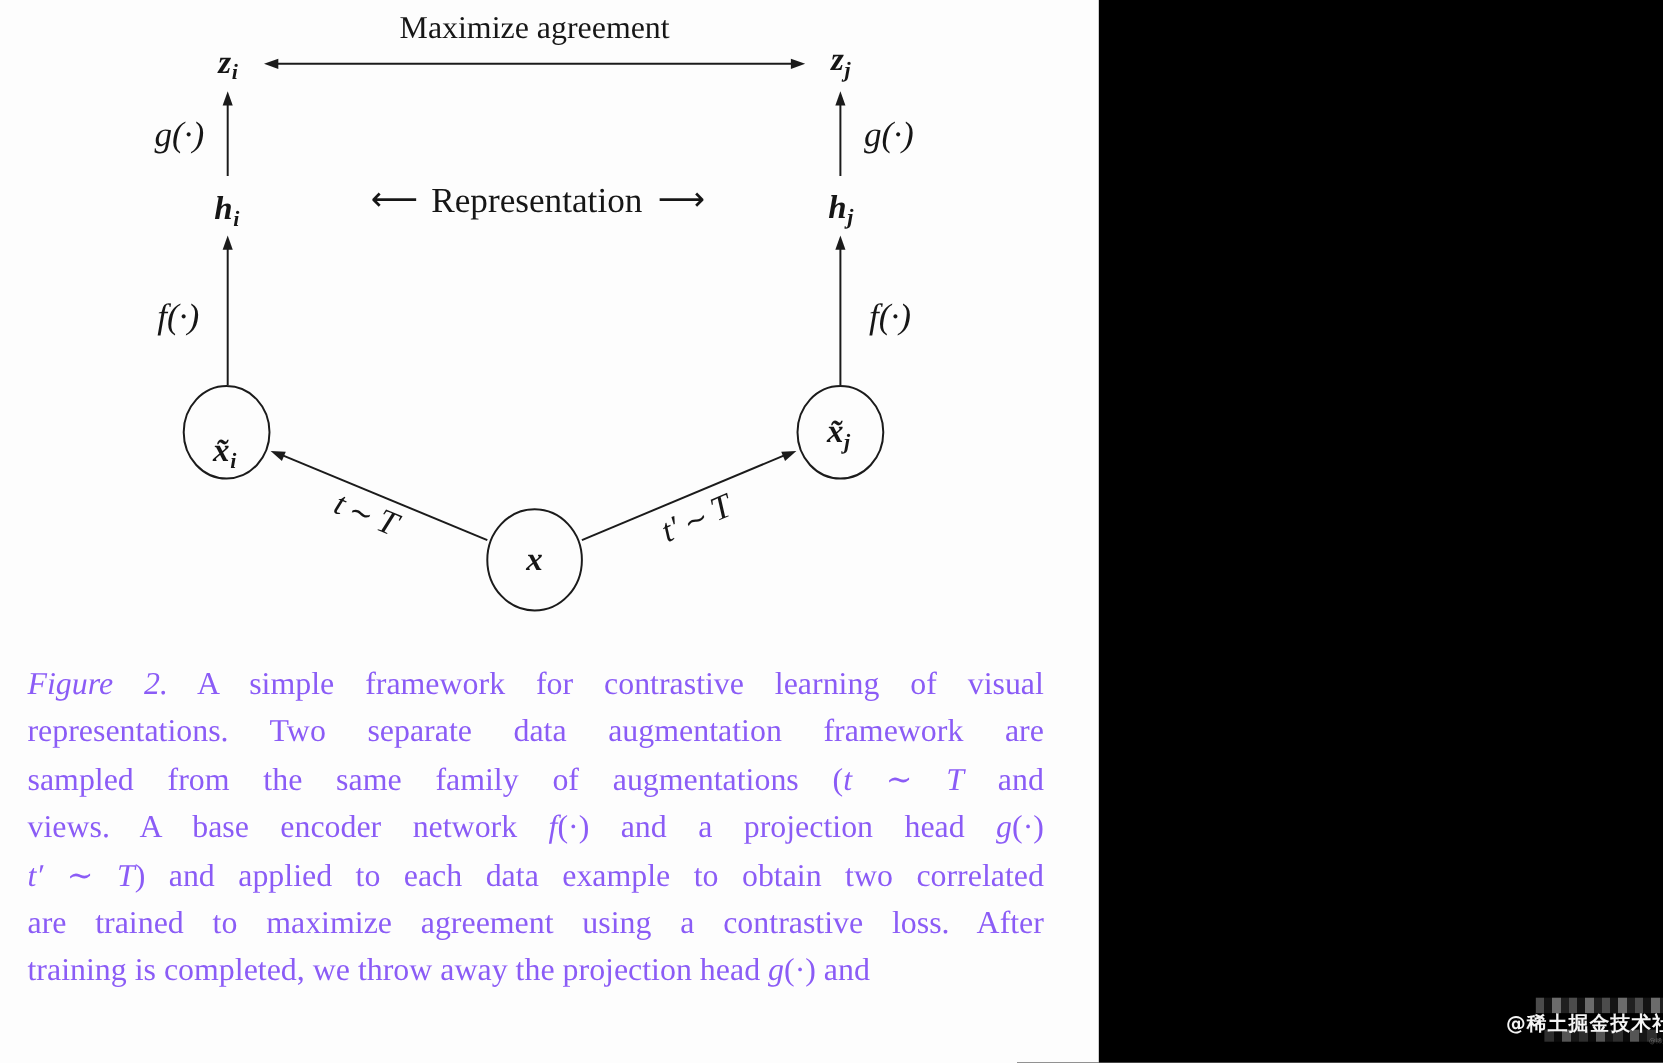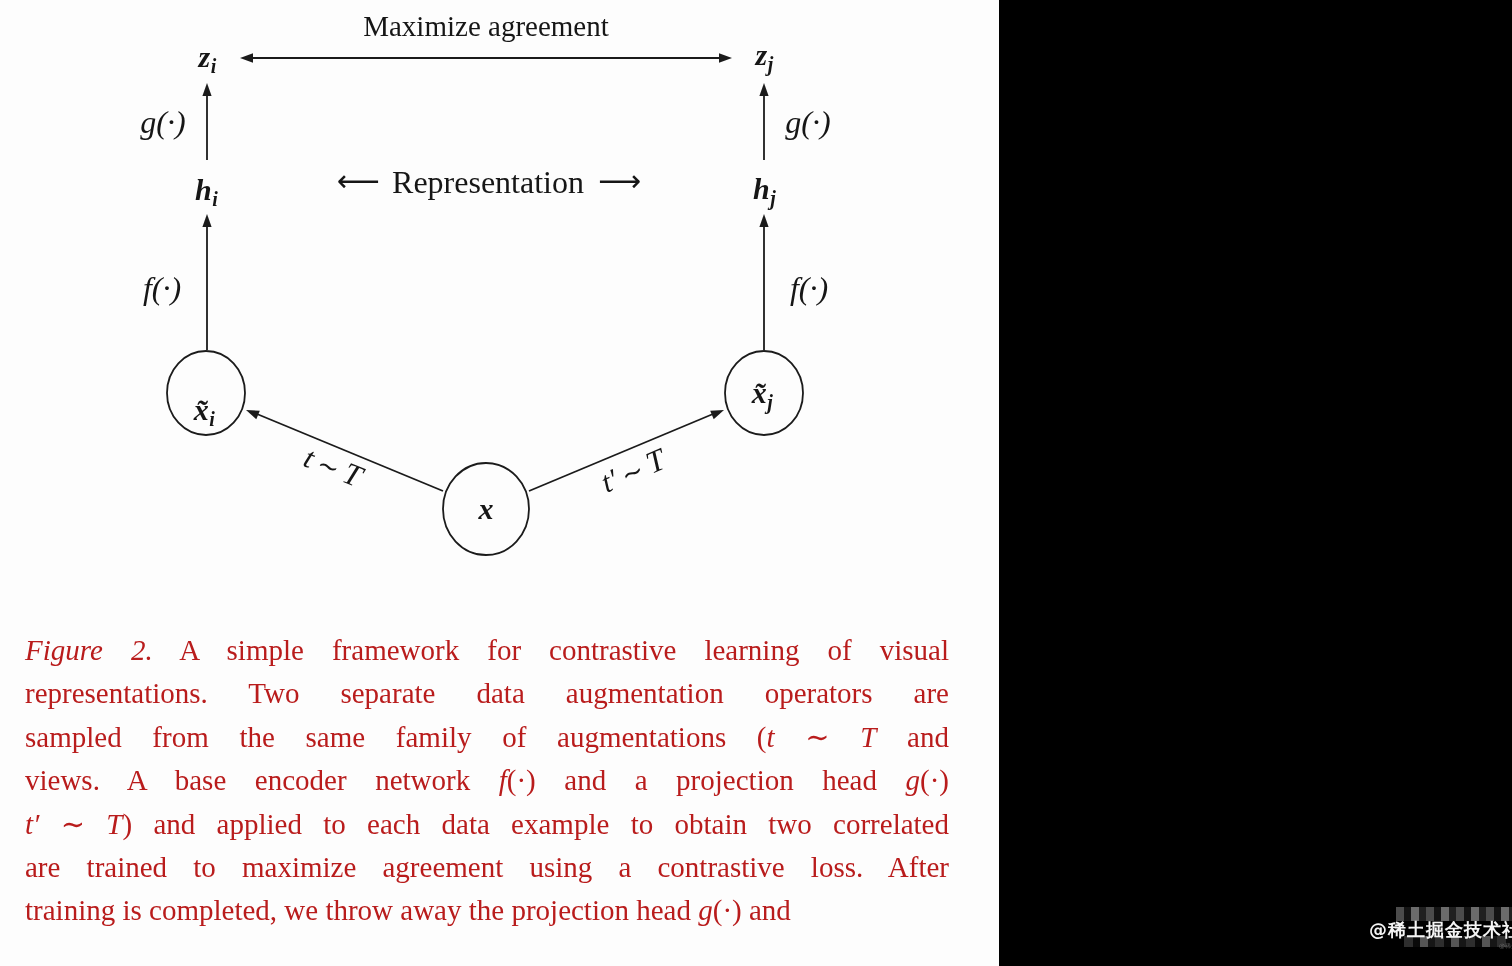--- a/index.html
+++ b/index.html
@@ -41,21 +41,21 @@
   .rep-row .rep-word { padding: 0 14px; }
   .t-label { font-size: 30px; font-style: italic; }
   .t-label .rel { font-style: normal; padding: 0 6px; font-family: "DejaVu Sans", sans-serif; font-size: 26px; }
   .t-label .cal { font-style: italic; font-size: 31px; }
   .rot-l { transform: translate(-50%, -50%) rotate(22deg); }
   .rot-r { transform: translate(-50%, -50%) rotate(-23deg); }
 
   
   .caption {
     position: absolute; left: 25px; top: 601px; width: 924px;
-    font-size: 29px; line-height: 43.4px; color: #b91c1c; margin-top: 28px;
+    font-size: 29px; line-height: 43.4px; color: #8b5cf6;
   }
   .cap-line { text-align: justify; text-align-last: justify; }
   .cap-line:last-child { text-align-last: left; }
   .seg-n  { font-style: normal; }
   .seg-it { font-style: italic; }
   .seg-mi { font-style: italic; }
   .seg-cal { font-style: italic; }
   .seg-bi { font-style: italic; font-weight: 700; }
 
   
@@ -154,21 +154,21 @@
       <div class="dlabel node-label" style="left:762px; top:393px;"><span>x̃</span><sub>j</sub></div>
       <div class="dlabel node-label" style="left:486px; top:509px;"><span>x</span></div>
 
       <div class="dlabel t-label rot-l" style="left:333px; top:467px;"><span>t</span><span class="rel">∼</span><span class="cal">T</span></div>
       <div class="dlabel t-label rot-r" style="left:633px; top:471px;"><span>t′</span><span class="rel">∼</span><span class="cal">T</span></div>
 
     </div>
 
     <div class="caption">
         <div class="cap-line"><span class="seg-it">Figure 2.</span><span class="seg-n"> A simple framework for contrastive learning of visual</span></div>
-        <div class="cap-line"><span class="seg-n">representations.  Two separate data augmentation operators are</span></div>
+        <div class="cap-line"><span class="seg-n">representations.  Two separate data augmentation framework are</span></div>
         <div class="cap-line"><span class="seg-n">sampled from the same family of augmentations (</span><span class="seg-mi">t</span><span class="seg-n"> ∼ </span><span class="seg-cal">T</span><span class="seg-n"> and</span></div>
         <div class="cap-line"><span class="seg-n">views.  A base encoder network </span><span class="seg-mi">f</span><span class="seg-n">(·) and a projection head </span><span class="seg-mi">g</span><span class="seg-n">(·)</span></div>
         <div class="cap-line"><span class="seg-mi">t′</span><span class="seg-n"> ∼ </span><span class="seg-cal">T</span><span class="seg-n">) and applied to each data example to obtain two correlated</span></div>
         <div class="cap-line"><span class="seg-n">are trained to maximize agreement using a contrastive loss.  After</span></div>
         <div class="cap-line"><span class="seg-n">training is completed, we throw away the projection head </span><span class="seg-mi">g</span><span class="seg-n">(·) and</span></div>
       </div>
 
   </div>
 
   <div class="letterbox-right">

